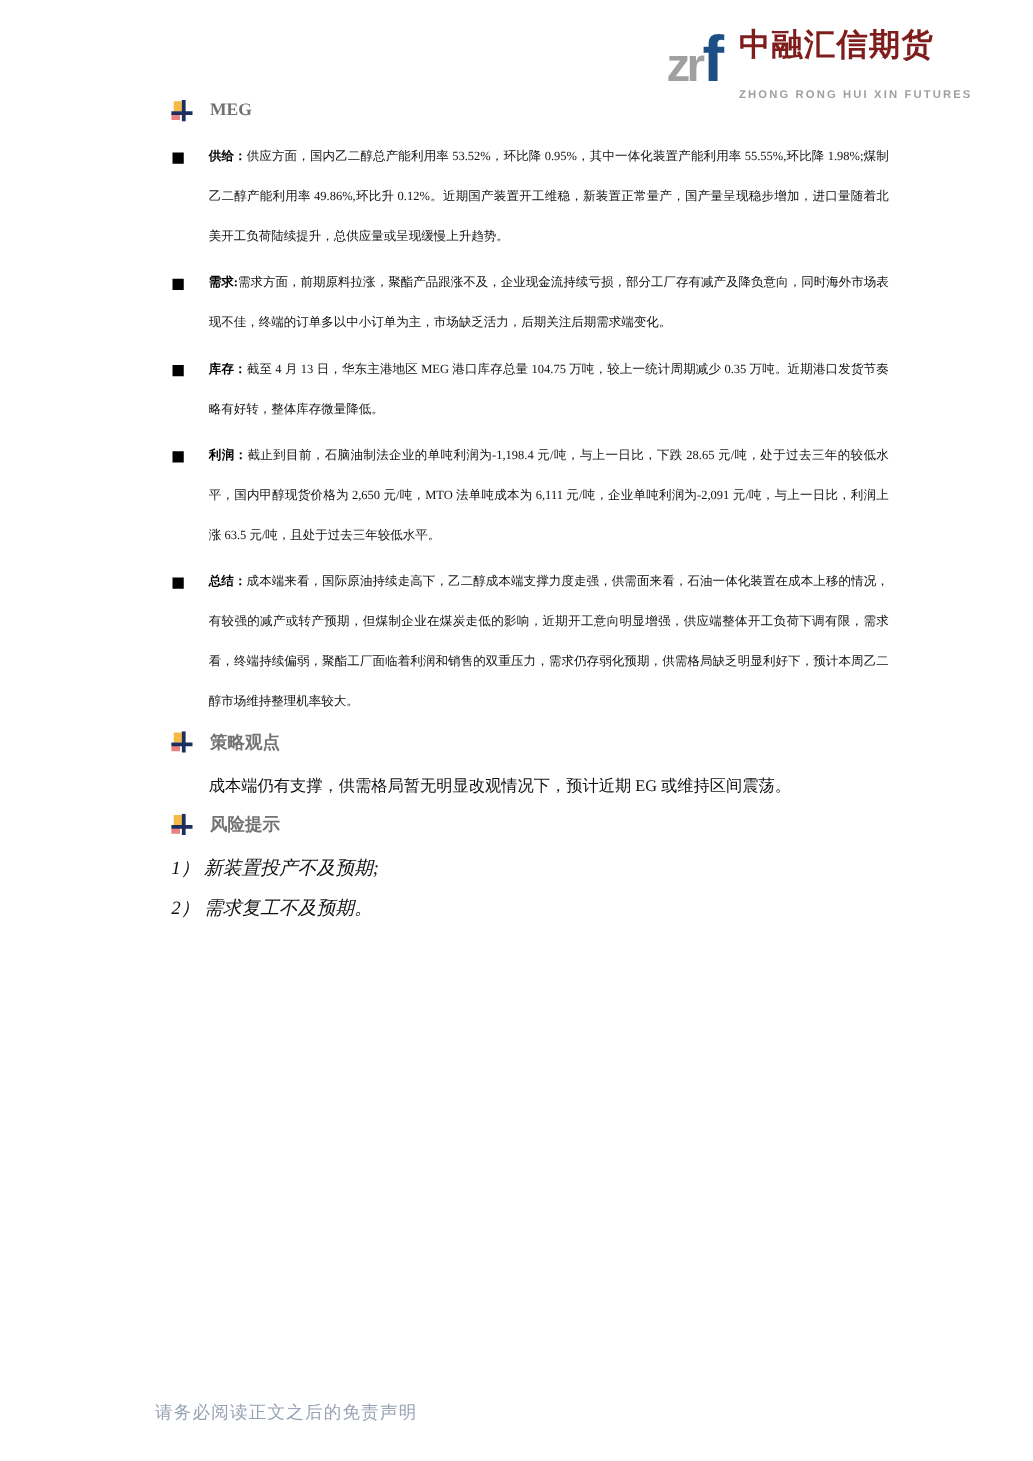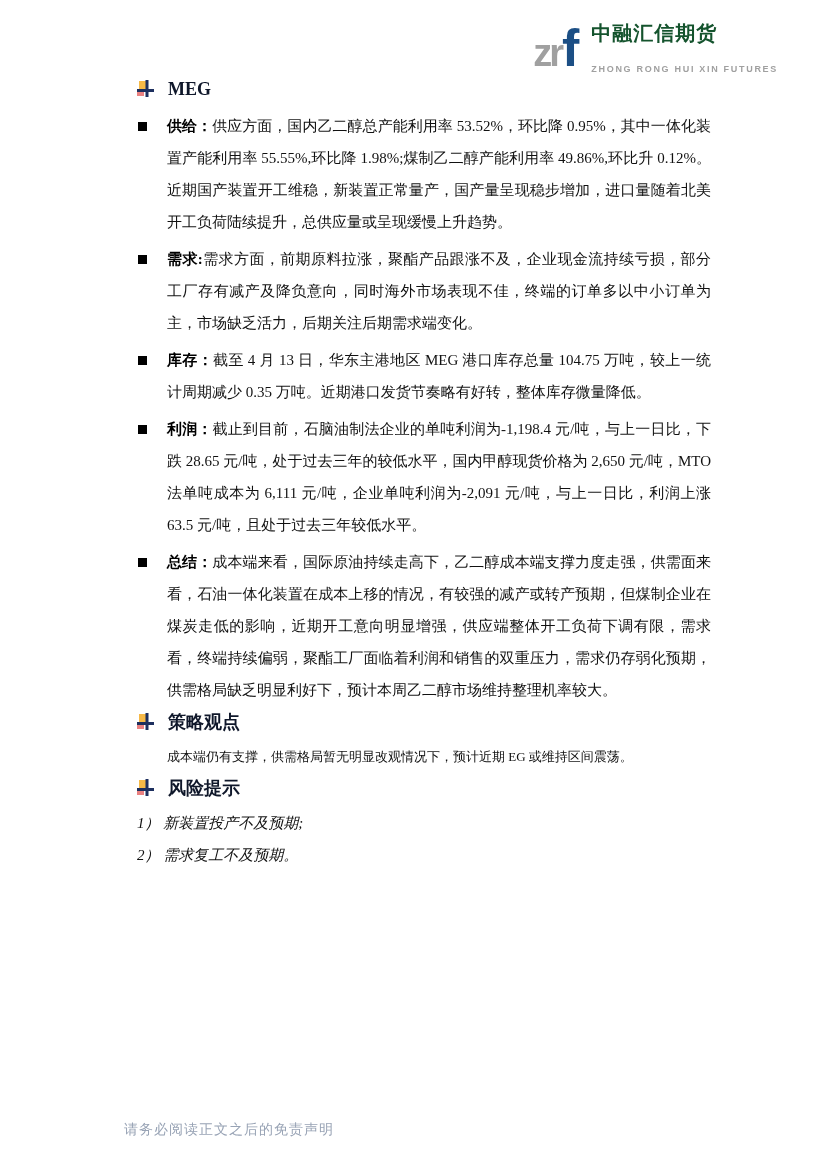--- a/index.html
+++ b/index.html
@@ -20,41 +20,41 @@
     font-family:"Liberation Sans",sans-serif; font-weight:bold;
     font-size:38px; color:#a0a0a0; letter-spacing:-3px;
   }
   .logo-f {
     font-family:"Liberation Sans",sans-serif; font-weight:bold;
     font-size:52px; color:#1c4f85; margin-left:1px;
   }
   .logo-names { margin-left:12px; margin-top:10px; }
   .logo-cn {
     font-family:"Liberation Sans",sans-serif; font-weight:bold;
-    font-size:20px; color:#14532d; letter-spacing:1px; line-height:1.15;
+    font-size:25px; color:#7f1d1d; letter-spacing:1px; line-height:1.15;
     white-space:nowrap;
   }
   .logo-en {
     font-family:"Liberation Sans",sans-serif; font-weight:bold;
     font-size:9px; color:#a0a0a0; letter-spacing:1.7px; margin-top:19px;
     white-space:nowrap;
   }
 
   
   .content { position:absolute; left:137px; top:78px; width:574px; }
 
   .h-row { display:flex; align-items:center; gap:13px; height:22px; }
-  .h-text { font-size:18px; font-weight:bold; color:#0f172a; }
+  .h-text { font-size:14px; font-weight:bold; color:#737373; }
   .h-meg { margin-bottom:10px; }
   .h-strategy, .h-risk { margin-top:4px; margin-bottom:8px; }
   .cross-icon { width:18px; height:18px; flex:0 0 18px; display:inline-block; }
 
   .bullet-item {
     position:relative; padding-left:30px;
-    font-size:15px; line-height:32px; text-align:justify;
+    font-size:10px; line-height:32px; text-align:justify;
     margin-bottom:5px;
   }
   .sq {
     position:absolute; left:1px; top:12px;
     width:9px; height:9px; background:#000000; display:inline-block;
   }
   .lbl { font-weight:bold; color:#000000; }
 
   .para {
     padding-left:30px; font-size:13px; line-height:32px;

